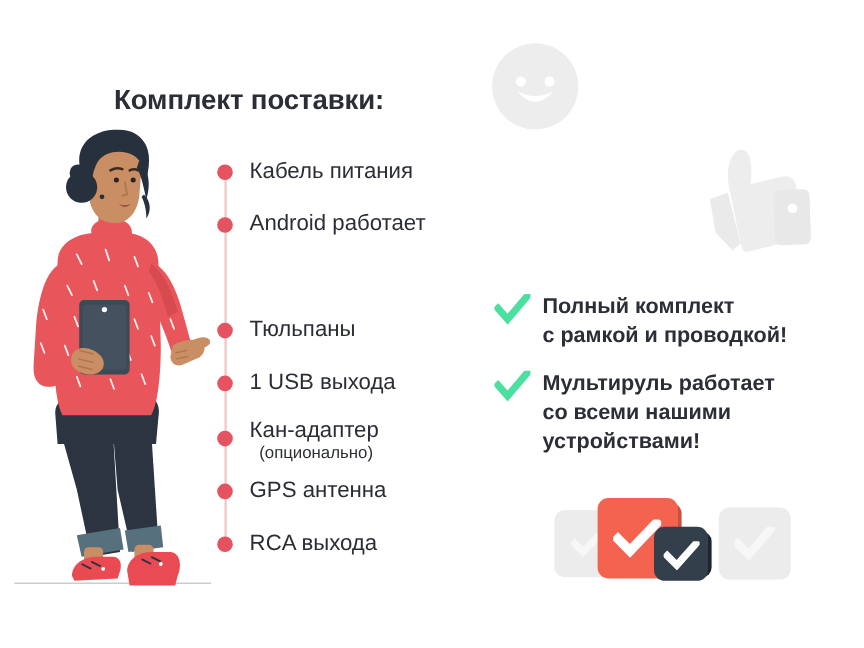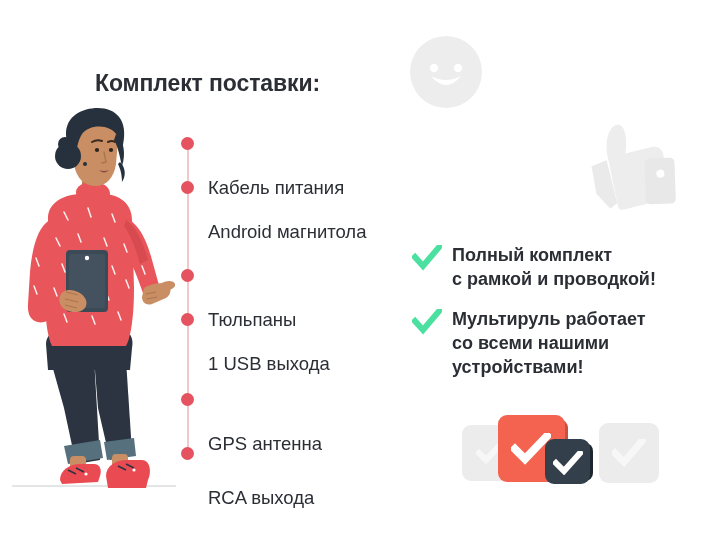--- a/index.html
+++ b/index.html
@@ -89,21 +89,20 @@
     background: #e4535f;
   }
   .spec-label {
     position: absolute;
     left: 30px;
     top: 0;
     font-size: 18.5px;
     color: #2b2e35;
     line-height: 28px;
     white-space: nowrap;
-    margin-top: 46px;
   }
   .spec-sub {
     position: absolute;
     left: 38px;
     top: 24px;
     font-size: 14px;
     color: #2b2e35;
     line-height: 18px;
     white-space: nowrap;
   }
@@ -293,36 +292,41 @@
   <div class="spec-list">
     <div class="spec-rail"></div>
 
     <div class="spec-item" style="top:0px">
       <span class="spec-dot"></span>
       <span class="spec-label">Кабель питания</span>
     </div>
 
     <div class="spec-item" style="top:44px">
       <span class="spec-dot"></span>
-      <span class="spec-label">Android магнитола</span>
+      <span class="spec-label">Android работает</span>
     </div>
 
 
     <div class="spec-item" style="top:132px">
       <span class="spec-dot"></span>
       <span class="spec-label">Тюльпаны</span>
     </div>
 
     <div class="spec-item" style="top:176px">
       <span class="spec-dot"></span>
       <span class="spec-label">1 USB выхода</span>
     </div>
 
-
-    <div class="spec-item" style="top:256px">
+    <div class="spec-item" style="top:216px;height:46px">
+      <span class="spec-dot" style="top:15px"></span>
+      <span class="spec-label">Кан-адаптер</span>
+      <span class="spec-sub">(опционально)</span>
+    </div>
+
+    <div class="spec-item" style="top:266px">
       <span class="spec-dot"></span>
       <span class="spec-label">GPS антенна</span>
     </div>
 
     <div class="spec-item" style="top:310px">
       <span class="spec-dot"></span>
       <span class="spec-label">RCA выхода</span>
     </div>
   </div>
 

